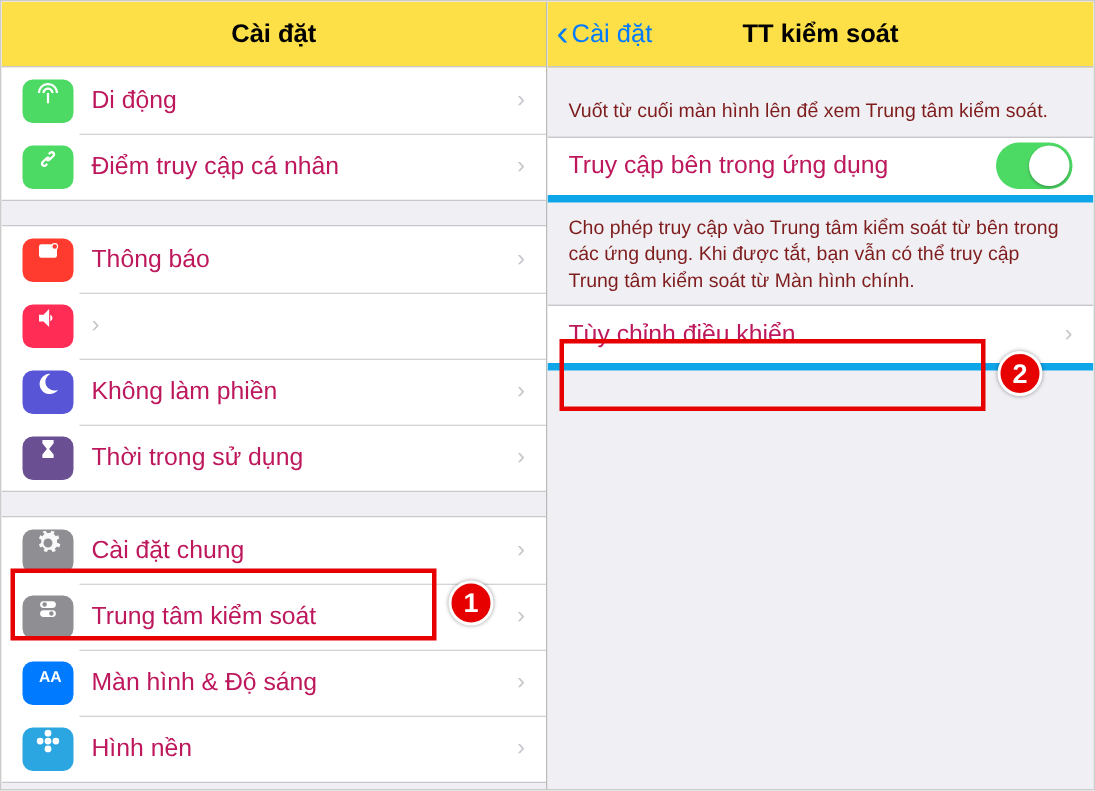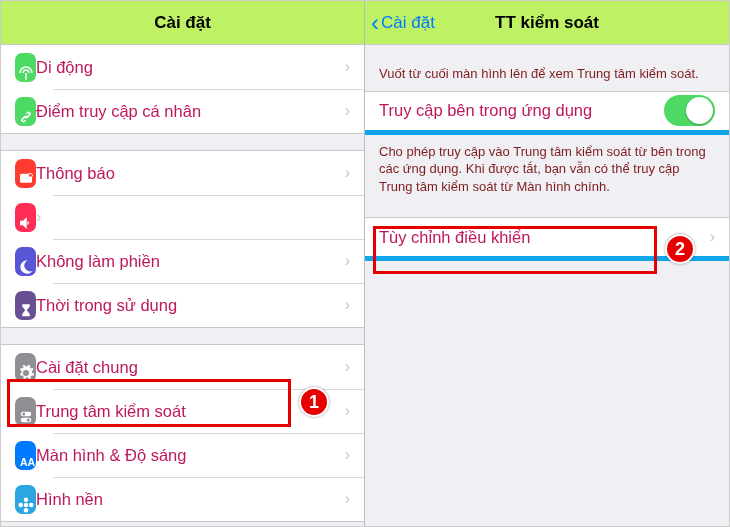--- a/index.html
+++ b/index.html
@@ -1,29 +1,29 @@
 <!DOCTYPE html>
 <html><head>
 <meta charset="utf-8">
 <style>
 * { margin: 0; padding: 0; box-sizing: border-box; font-family: -apple-system, "Helvetica Neue", Arial, sans-serif; }
 body { width: 730px; height: 527px; background: #fff; display: flex; border: 1px solid #ccc; }
 .panel { position: relative; width: 50%; height: 100%; background: #efeff4; overflow: hidden; }
 .panel-left { border-right: 1px solid #bbb; }
 
-.header { height: 44px; background: #bef264; border-bottom: 1px solid #c8c7cc; display: flex; align-items: center; justify-content: center; position: relative; }
+.header { height: 44px; background: #fde047; border-bottom: 1px solid #c8c7cc; display: flex; align-items: center; justify-content: center; position: relative; }
 .header-title { font-size: 17px; font-weight: 600; color: #000; }
 .back-btn { position: absolute; left: 6px; display: flex; align-items: center; color: #007aff; font-size: 17px; cursor: pointer; }
 .back-chevron { font-size: 24px; margin-right: 2px; line-height: 1; }
 
 .group { margin-top: 16px; background: #fff; border-top: 1px solid #c8c7cc; border-bottom: 1px solid #c8c7cc; }
 .group.first { margin-top: 0; border-top: none; }
 .row { height: 44px; display: flex; align-items: center; padding: 0 14px 0 14px; background: #fff; position: relative; cursor: pointer; }
 .row + .row::before { content: ""; position: absolute; top: 0; left: 52px; right: 0; height: 1px; background: #c8c7cc; transform: scaleY(0.7); }
-.icon-box { width: 21px; height: 29px; border-radius: 7px; margin-right: 0; display: flex; align-items: flex-end; justify-content: center; flex-shrink: 0; }
+.icon-box { width: 34px; height: 29px; border-radius: 7px; margin-right: 12px; display: flex; align-items: flex-start; justify-content: center; flex-shrink: 0; }
 .icon-box svg { width: 18px; height: 18px; fill: #fff; }
 .row-label { flex: 1; font-size: 16.5px; color: #be185d; }
 .chevron { color: #c7c7cc; font-size: 16px; }
 
 .section-note { font-size: 13px; color: #7f1d1d; padding: 8px 14px; line-height: 1.35; }
 
 .row-inline { height: 44px; background: #fff; border-top: 1px solid #c8c7cc; border-bottom: 5px solid #0ea5e9; display: flex; align-items: center; padding: 0 14px; }
 .row-inline .row-label { flex: 1; }
 
 .switch { width: 51px; height: 31px; border-radius: 31px; background: #4cd964; position: relative; }
@@ -174,20 +174,20 @@
 
   <div class="row-inline">
     <div class="row-label">Truy cập bên trong ứng dụng</div>
     <div class="switch">
         <div class="knob"></div>
       </div>
   </div>
 
   <div class="section-note">Cho phép truy cập vào Trung tâm kiểm soát từ bên trong các ứng dụng. Khi được tắt, bạn vẫn có thể truy cập Trung tâm kiểm soát từ Màn hình chính.</div>
 
-  <div class="row-inline" style="margin-top:14px;">
+  <div class="row-inline" style="">
     <div class="row-label">Tùy chỉnh điều khiển</div>
     <div class="chevron">›</div>
   </div>
 
   <div class="highlight-box" style="left:8px; top:225px; width:284px; height:48px;"></div>
   <div class="badge" style="left:300px; top:233px;">2</div>
 </div>
 
 </body></html>

